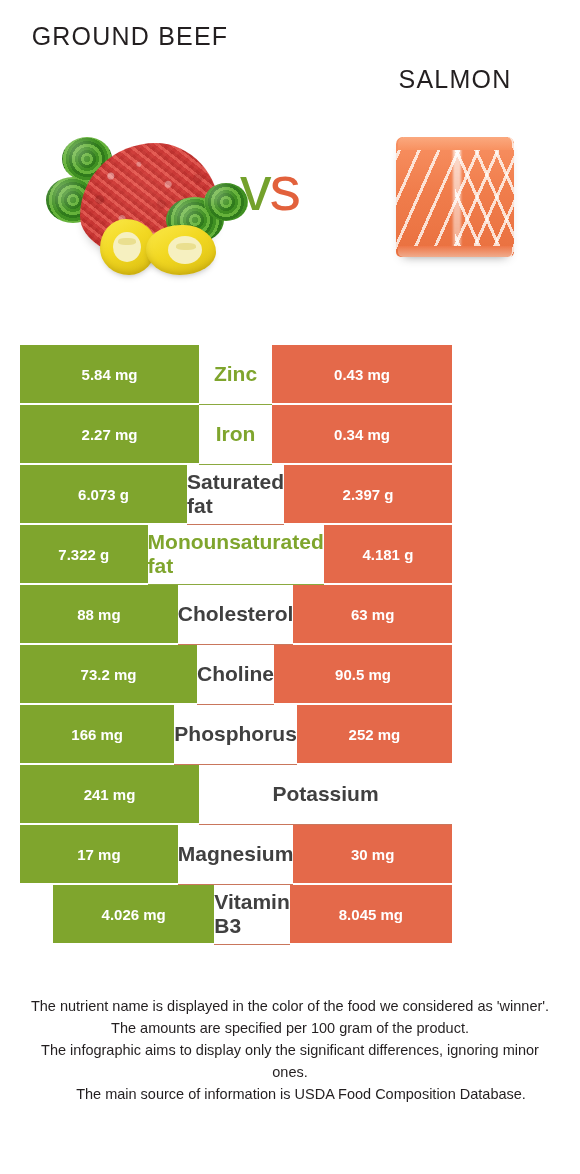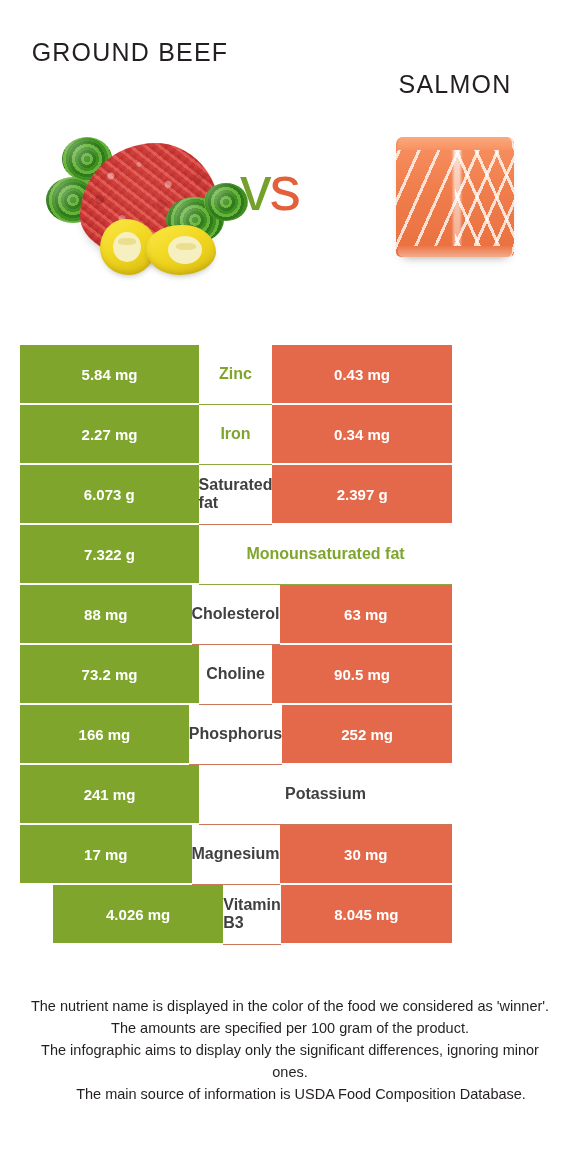--- a/index.html
+++ b/index.html
@@ -15,40 +15,39 @@
     overflow: hidden;
   }
 
   
   .header {
     position: absolute;
     left: 0;
     top: 0;
     width: 532px;
     height: 110px;
-    margin-top: 16px;
   }
   .food-title {
     position: absolute;
     font-weight: 300;
     font-size: 25px;
     letter-spacing: 1.2px;
     color: #231f20;
     text-transform: uppercase;
     line-height: 1.17;
     text-align: center;
   }
   .title-left {
     left: 30px;
     top: 22px;
     width: 200px;
   }
   .title-right {
     left: 355px;
-    top: 54px;
+    top: 65px;
     width: 200px;
   }
 
   
   .hero {
     position: absolute;
     left: 0;
     top: 105px;
     width: 580px;
     height: 210px;
@@ -221,21 +220,21 @@
     font-weight: 600;
   }
   .cell-left  { background: #7fa52d; }
   .cell-right { width: 180px; background: #e4694a; }
   .cell-mid {
     flex: 1;
     display: flex;
     align-items: center;
     justify-content: center;
     background: #ffffff;
-    font-size: 16px;
+    font-size: 21px;
     font-weight: 600;
     border-bottom: 1px solid transparent;
     margin-bottom: -2px;
     padding-bottom: 1px;
   }
   .row.win-beef   .cell-mid { color: #7fa52d; border-bottom-color: #8ba93f; }
   .row.win-salmon .cell-mid { color: #404040; border-bottom-color: #c9765c; }
 
   
   .footnote {
@@ -299,20 +298,21 @@
       <div class="cell-right">0.34 mg</div>
     </div>
     <div class="row win-salmon">
       <div class="cell-left">6.073 g</div>
       <div class="cell-mid">Saturated fat</div>
       <div class="cell-right">2.397 g</div>
     </div>
     <div class="row win-beef">
       <div class="cell-left">7.322 g</div>
       <div class="cell-mid">Monounsaturated fat</div>
+      <div class="cell-right">4.181 g</div>
     </div>
     <div class="row win-salmon">
       <div class="cell-left">88 mg</div>
       <div class="cell-mid">Cholesterol</div>
       <div class="cell-right">63 mg</div>
     </div>
     <div class="row win-salmon">
       <div class="cell-left">73.2 mg</div>
       <div class="cell-mid">Choline</div>
       <div class="cell-right">90.5 mg</div>

